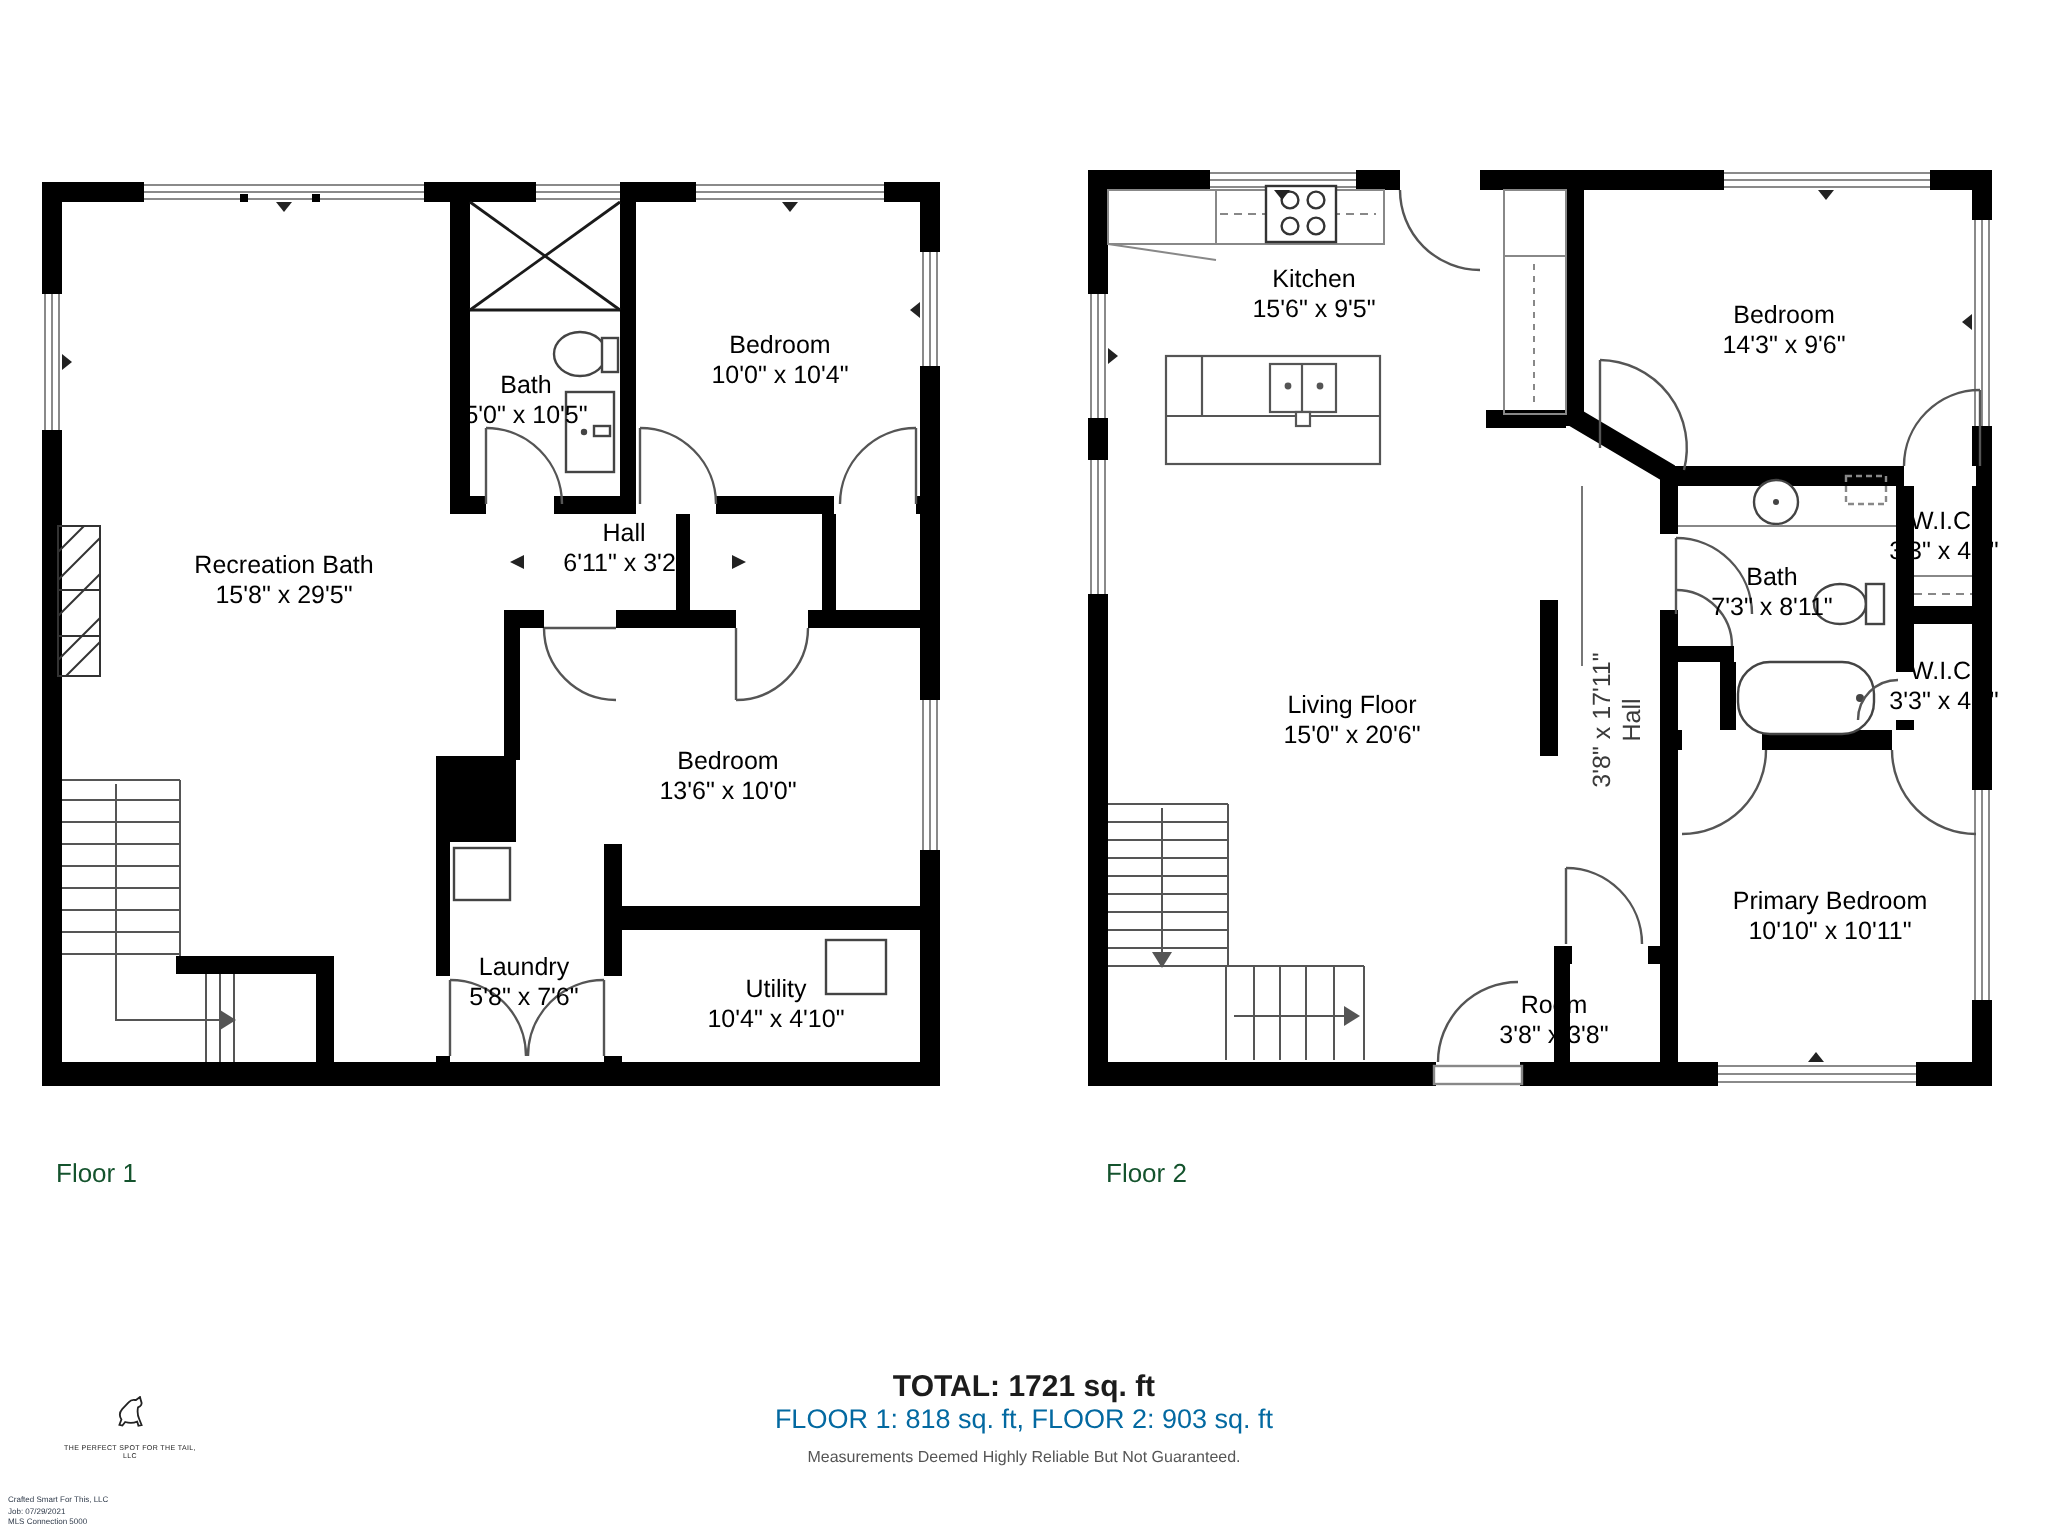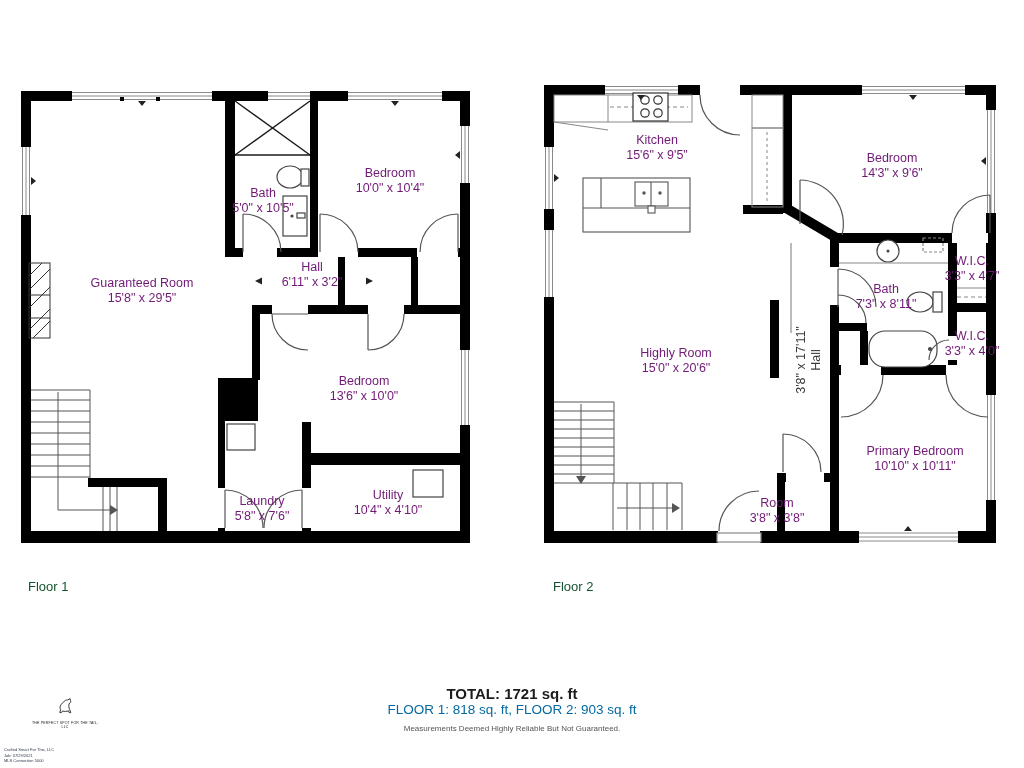--- a/index.html
+++ b/index.html
@@ -1,20 +1,20 @@
 <!DOCTYPE html>
 <html><head>
 <meta charset="utf-8">
 <style>
   html,body{margin:0;padding:0;background:#fff;}
   .page{position:relative;width:1024px;height:768px;background:#ffffff;overflow:hidden;
         font-family:"Liberation Sans",sans-serif;}
   svg.plan{position:absolute;left:0;top:0;}
   .lbl{position:absolute;transform:translate(-50%,-50%);text-align:center;
-       color:#701a75;font-size:12.5px;line-height:14.5px;white-space:nowrap;}
+       color:#000000;font-size:12.5px;line-height:14.5px;white-space:nowrap;}
   .lbl .nm{display:block;}
   .lbl .dm{display:block;}
   .lbl-rot{position:absolute;transform:translate(-50%,-50%) rotate(-90deg);
        color:#3a3a3a;font-size:12.5px;white-space:nowrap;}
   .floor-lbl{position:absolute;color:#14532d;font-size:13px;white-space:nowrap;}
   .summary{position:absolute;left:0;top:686px;width:1024px;text-align:center;color:#1c1c1c;}
   .summary .l1{font-size:15px;font-weight:bold;line-height:16px;}
   .summary .l2,.summary .l3{font-size:13.5px;line-height:16px;color:#0369a1;}
   .summary .disc{font-size:8px;line-height:10px;color:#555;margin-top:6px;}
   .brand{position:absolute;left:30px;top:698px;width:70px;text-align:center;}
@@ -297,40 +297,40 @@
   <g fill="#222">
     <polygon points="637,95 645,95 641,100"></polygon>
     <polygon points="909,95 917,95 913,100"></polygon>
     <polygon points="554,174 559,178 554,182"></polygon>
     <polygon points="986,157 981,161 986,165"></polygon>
     <polygon points="904,531 912,531 908,526"></polygon>
   </g>
 </svg>
 
 <div class="lbl" style="left:142px;top:290px">
-  <span class="nm">Guaranteed Room</span>
+  <span class="nm">Recreation Bath</span>
   <span class="dm">15'8" x 29'5"</span>
 </div>
 <div class="lbl" style="left:263px;top:200px">
   <span class="nm">Bath</span>
   <span class="dm">5'0" x 10'5"</span>
 </div>
 <div class="lbl" style="left:390px;top:180px">
   <span class="nm">Bedroom</span>
   <span class="dm">10'0" x 10'4"</span>
 </div>
 <div class="lbl" style="left:312px;top:274px">
   <span class="nm">Hall</span>
   <span class="dm">6'11" x 3'2"</span>
 </div>
 <div class="lbl" style="left:364px;top:388px">
   <span class="nm">Bedroom</span>
   <span class="dm">13'6" x 10'0"</span>
 </div>
-<div class="lbl" style="left:262px;top:508px">
+<div class="lbl" style="left:262px;top:491px">
   <span class="nm">Laundry</span>
   <span class="dm">5'8" x 7'6"</span>
 </div>
 <div class="lbl" style="left:388px;top:502px">
   <span class="nm">Utility</span>
   <span class="dm">10'4" x 4'10"</span>
 </div>
 
 <div class="lbl" style="left:657px;top:147px">
   <span class="nm">Kitchen</span>
@@ -342,21 +342,21 @@
 </div>
 <div class="lbl" style="left:972px;top:268px">
   <span class="nm">W.I.C.</span>
   <span class="dm">3'3" x 4'7"</span>
 </div>
 <div class="lbl" style="left:886px;top:296px">
   <span class="nm">Bath</span>
   <span class="dm">7'3" x 8'11"</span>
 </div>
 <div class="lbl" style="left:676px;top:360px">
-  <span class="nm">Highly Room</span>
+  <span class="nm">Living Floor</span>
   <span class="dm">15'0" x 20'6"</span>
 </div>
 <div class="lbl-rot" style="left:816px;top:360px">Hall</div>
 <div class="lbl-rot" style="left:801px;top:360px">3'8" x 17'11"</div>
 <div class="lbl" style="left:972px;top:343px">
   <span class="nm">W.I.C.</span>
   <span class="dm">3'3" x 4'0"</span>
 </div>
 <div class="lbl" style="left:915px;top:458px">
   <span class="nm">Primary Bedroom</span>

